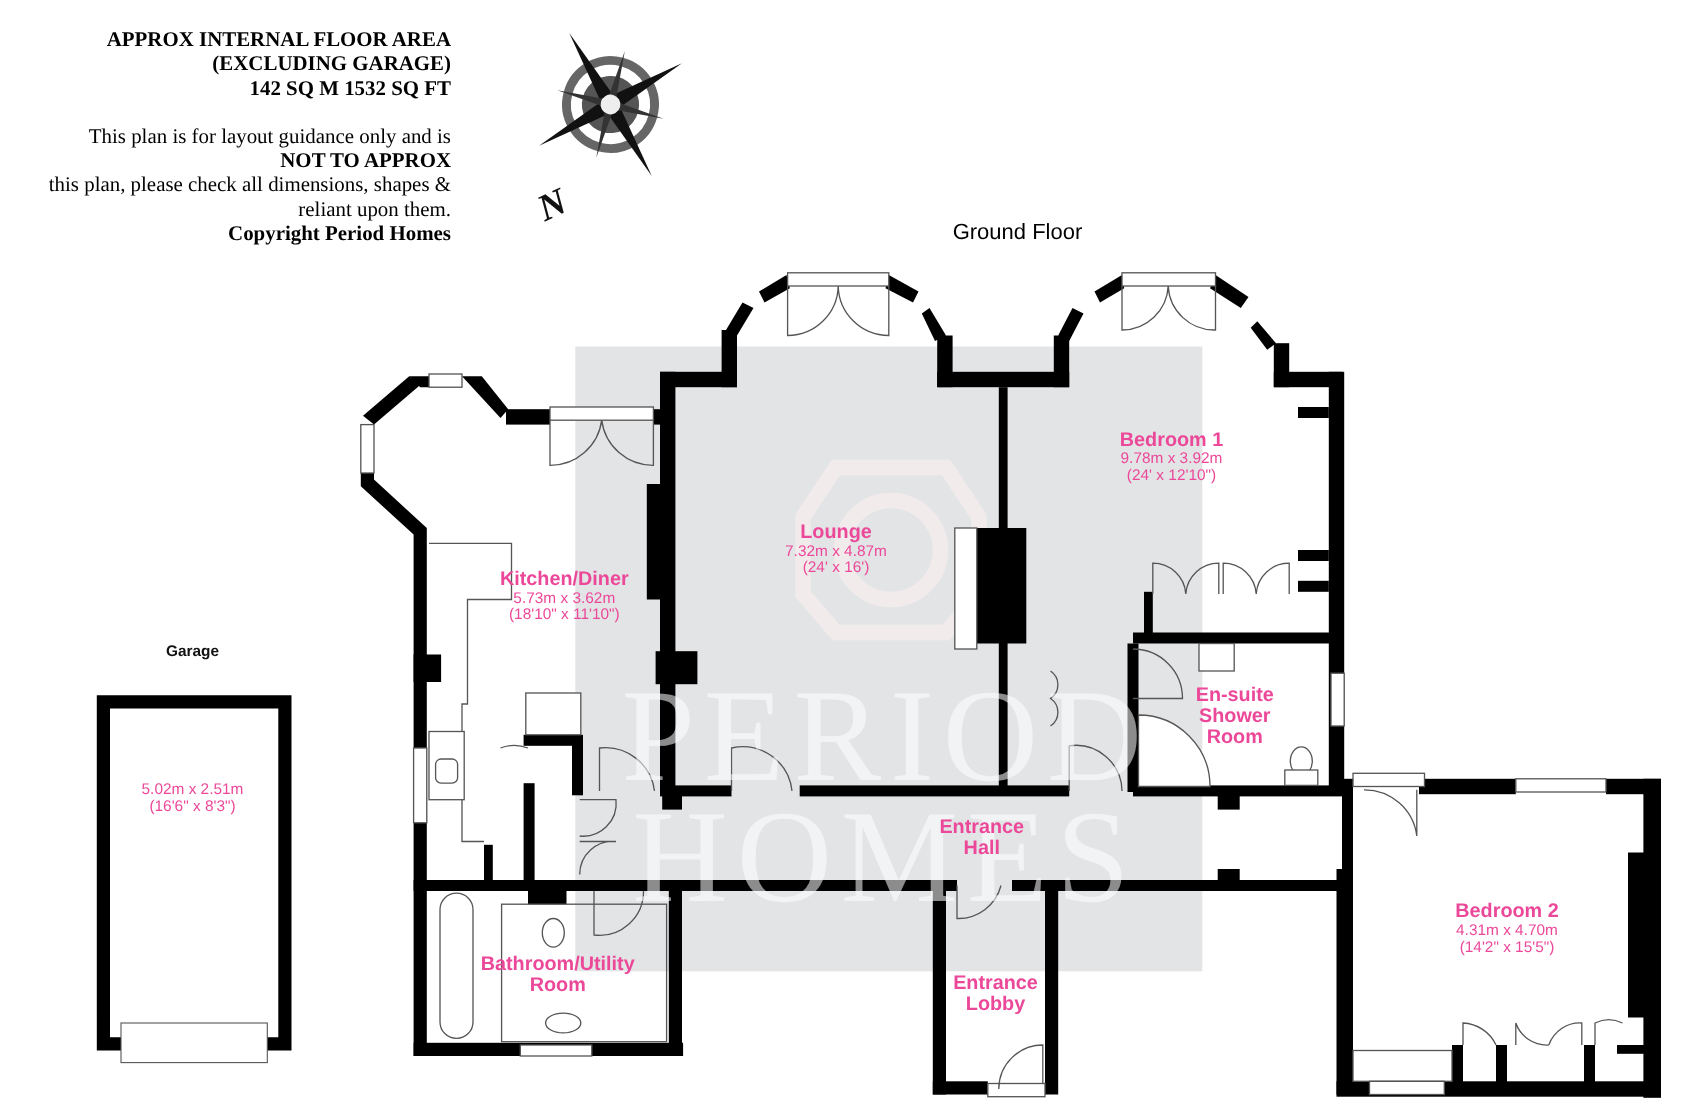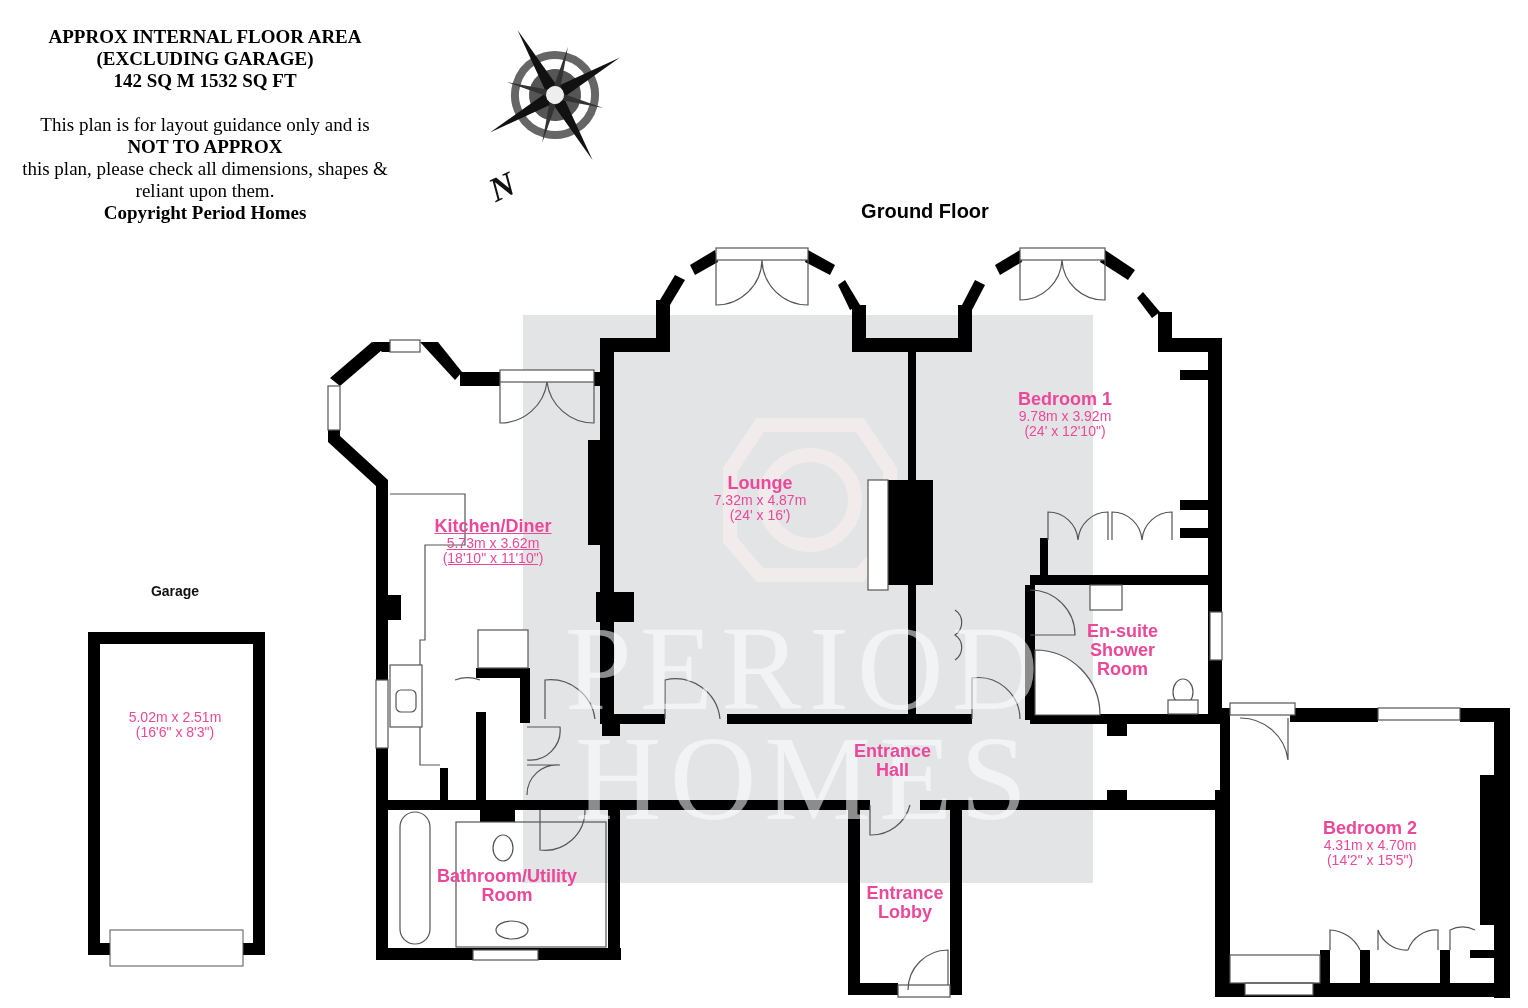--- a/index.html
+++ b/index.html
@@ -1,21 +1,21 @@
 <!DOCTYPE html>
 <html><head>
 <meta charset="utf-8">
 <style>
   html, body { margin: 0; padding: 0; background: #ffffff; }
   body { width: 1528px; height: 1008px; position: relative; overflow: hidden; font-family: "Liberation Sans", sans-serif; }
-  .disclaimer { position: absolute; left: 0; top: 26px; width: 410px; text-align: center; font-family: "Liberation Serif", serif; color: #000; }
+  .disclaimer { position: absolute; left: 0; top: 26px; width: 410px; text-align: right; font-family: "Liberation Serif", serif; color: #000; }
   .disclaimer .h { font-weight: bold; font-size: 19px; line-height: 22px; }
   .disclaimer .p { font-size: 19px; line-height: 22px; }
   .disclaimer .gap { height: 22px; }
-  .plan-title { position: absolute; left: 830px; top: 200px; width: 190px; text-align: center; font-size: 20px; color: #000; font-weight: bold; }
+  .plan-title { position: absolute; left: 830px; top: 200px; width: 190px; text-align: center; font-size: 20px; color: #000; }
   .garage-title { position: absolute; left: 110px; top: 583px; width: 130px; text-align: center; font-size: 14px; font-weight: bold; color: #111; }
   svg.plan { position: absolute; left: 0; top: 0; }
   .room-label { position: absolute; text-align: center; color: #ec4899; }
   .room-label .name { font-weight: bold; font-size: 18px; line-height: 19px; }
   .room-label .dim { font-size: 14px; line-height: 15px; }
   .watermark { position: absolute; font-family: "Liberation Serif", serif; color: rgba(255,255,255,0.55); font-size: 120px; letter-spacing: 8px; }
   .compass-n { position: absolute; left: 490px; top: 168px; font-family: "Liberation Serif", serif; font-style: italic; font-weight: bold; font-size: 34px; transform: rotate(-25deg); color: #111; }
 </style>
 </head>
 <body>
@@ -190,21 +190,21 @@
 
 <div class="compass-n">N</div>
 
 <div class="plan-title">Ground Floor</div>
 <div class="garage-title">Garage</div>
 
 <div class="room-label" style="left:100px; top:710px; width:150px;">
   <div class="dim">5.02m x 2.51m</div>
   <div class="dim">(16'6" x 8'3")</div>
 </div>
-<div class="room-label" style="left:403px; top:517px; width:180px;text-decoration:underline;">
+<div class="room-label" style="left:423px; top:517px; width:180px;">
   <div class="name">Kitchen/Diner</div>
   <div class="dim">5.73m x 3.62m</div>
   <div class="dim">(18'10" x 11'10")</div>
 </div>
 <div class="room-label" style="left:680px; top:474px; width:160px;">
   <div class="name">Lounge</div>
   <div class="dim">7.32m x 4.87m</div>
   <div class="dim">(24' x 16')</div>
 </div>
 <div class="room-label" style="left:985px; top:390px; width:160px;">

